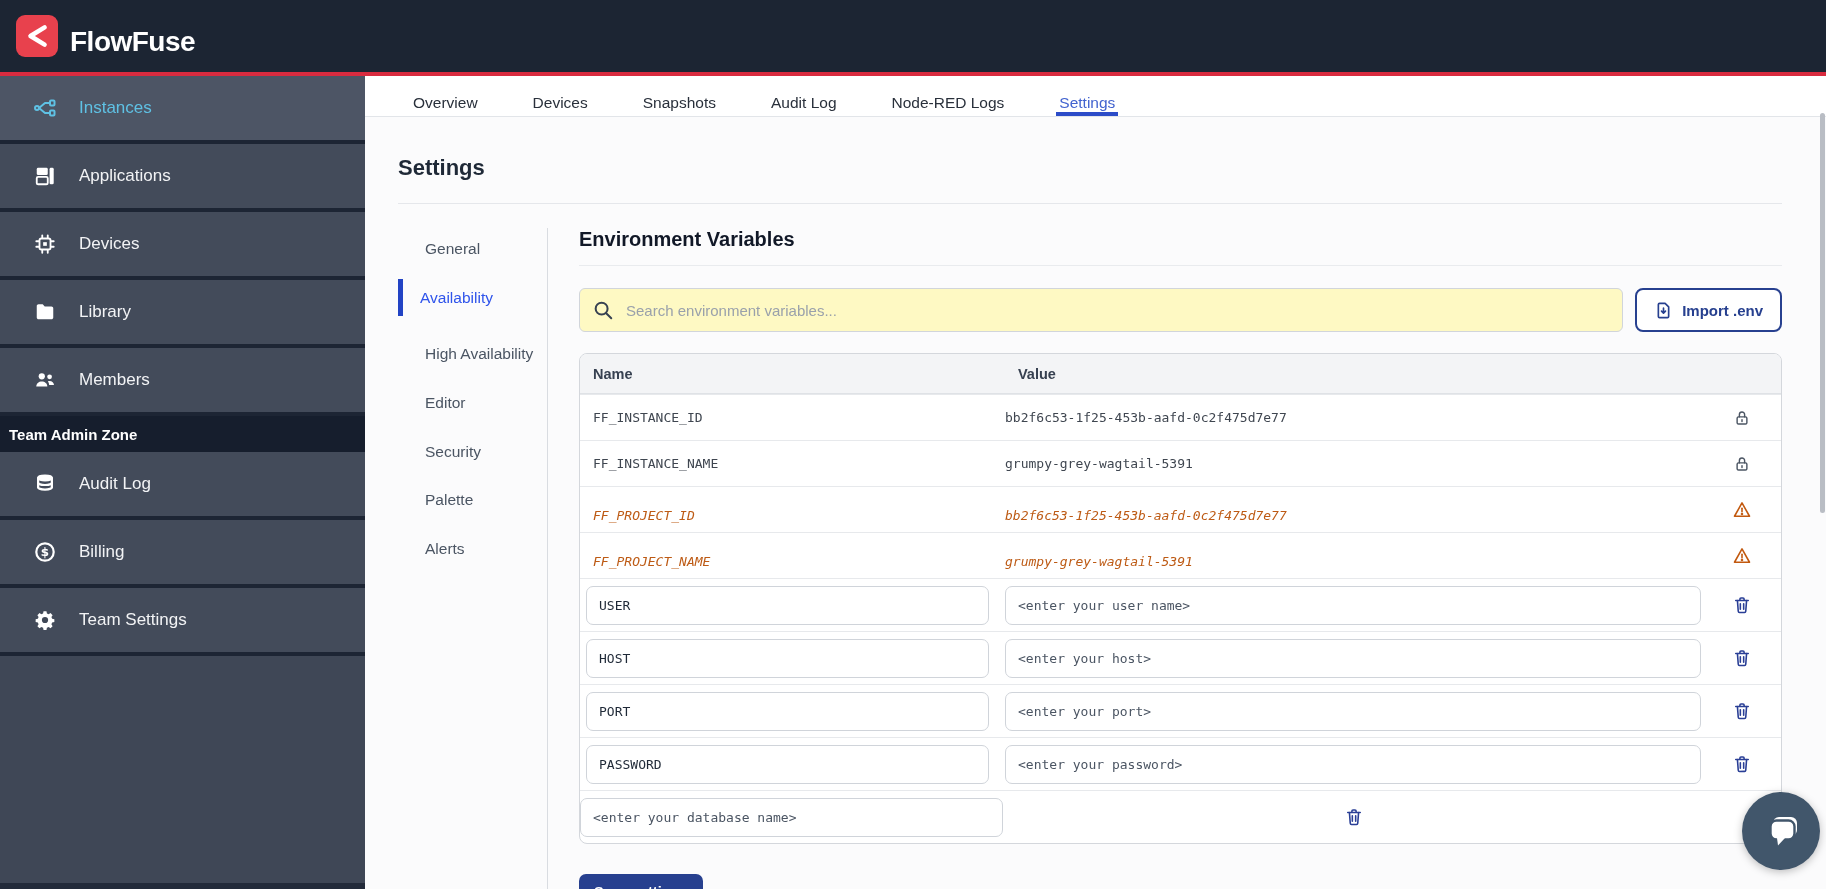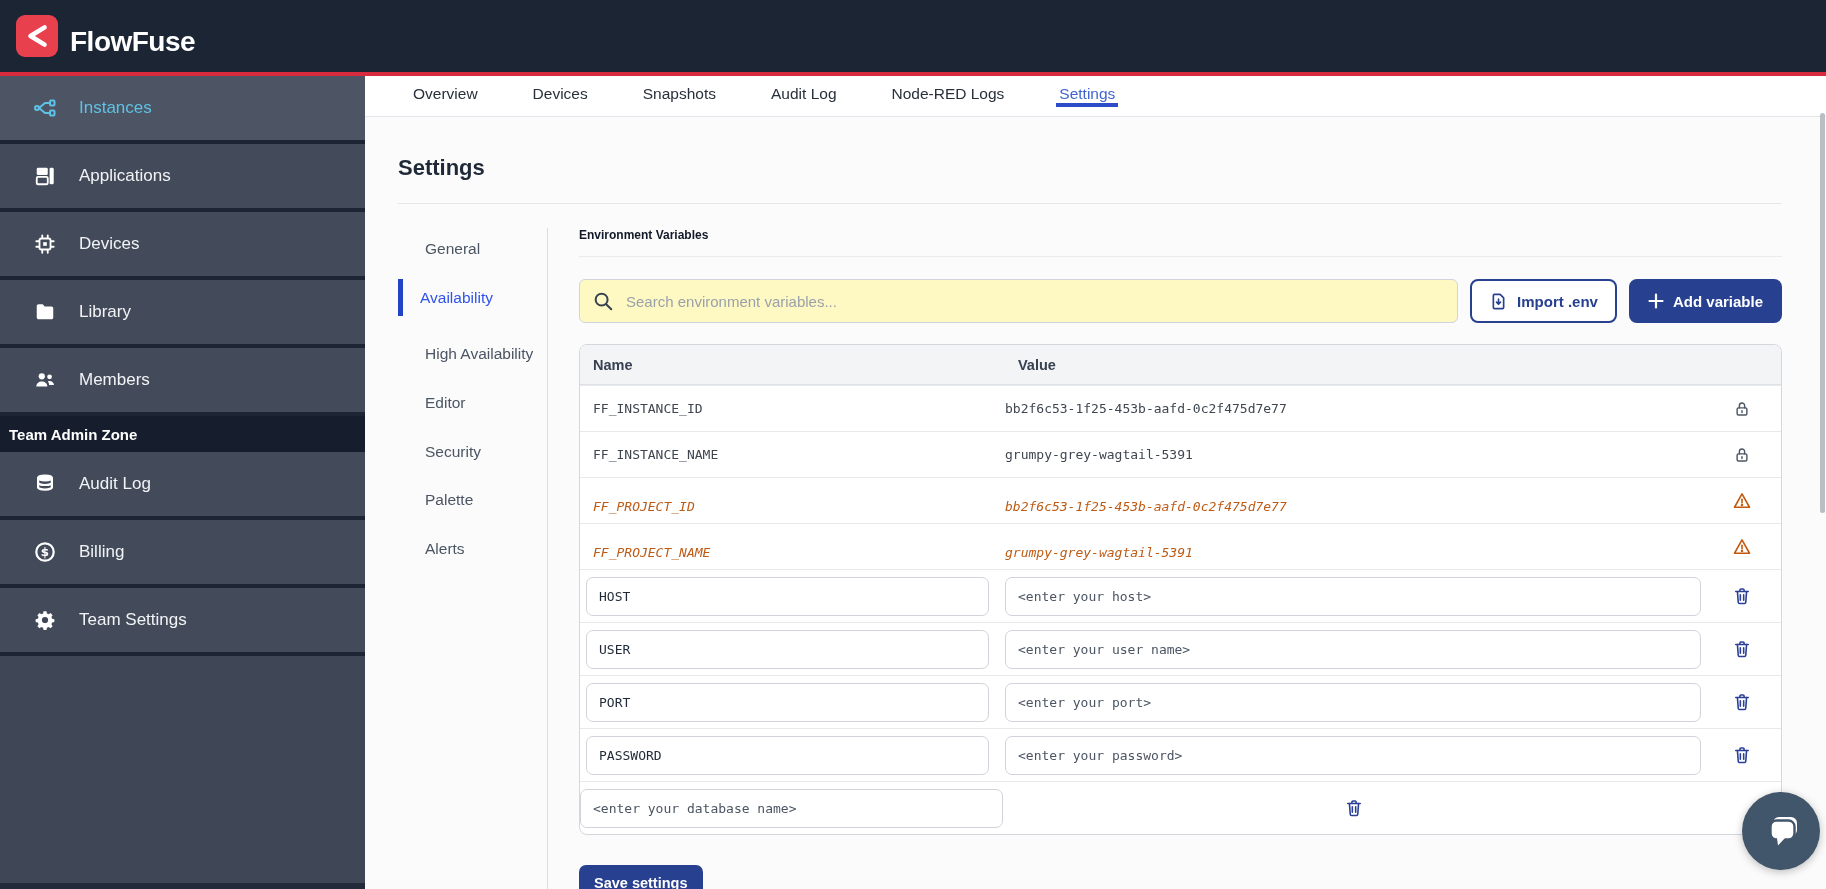--- a/index.html
+++ b/index.html
@@ -44,39 +44,39 @@
   .side-item .s-icon { width:24px; display:flex; justify-content:center; color:#fff; }
   .side-item.active { background:#4d5565; color:#5fc1e4; }
   .side-item.active .s-icon { color:#5fc1e4; }
   .zone-label { height:36px; background:#161e2d; color:#fff; font-size:15px; font-weight:600;
     display:flex; align-items:center; padding-left:9px; }
   .sidebar-bottom-strip { position:absolute; bottom:0; left:0; width:100%; height:6px; background:#232b3a; }
 
   
   .main { position:absolute; left:365px; top:76px; right:0; bottom:0; background:#fbfbfc; }
   .tabbar { height:41px; background:#fff; border-bottom:1px solid #e2e5e9;
-    display:flex; align-items:center; padding-left:45px; gap:49px; }
+    display:flex; align-items:flex-end; padding-left:45px; gap:49px; }
   .tab { display:flex; align-items:center; font-size:15.5px; color:#29303b;
     border-bottom:4px solid transparent; padding:0 3px; cursor:pointer; }
   .tab.active { color:#4263cf; border-bottom-color:#2c4cc8; font-weight:400; }
 
   .content { padding:38px 44px 0 33px; }
   .page-title { font-size:22px; font-weight:700; color:#1f2937; margin-bottom:22px; }
   .title-divider { height:1px; background:#e5e7eb; margin-bottom:24px; }
 
   .settings-cols { display:flex; align-items:stretch; }
   .subnav { width:149px; flex:0 0 149px; padding-top:10px; }
   .subnav-item { font-size:15.5px; color:#4b5563; padding:0 0 0 22px; margin-bottom:27px;
     line-height:1.4; cursor:pointer; border-left:5px solid transparent; }
   .subnav-item.active { color:#2f54eb; border-left-color:#2243c4; padding-left:17px;
     padding-top:8px; padding-bottom:8px; margin-top:-8px; }
   .v-divider { width:1px; background:#d9dce1; margin-right:31px; }
 
   .env-main { flex:1; min-width:0; }
-  .env-heading { font-size:12px; font-weight:700; color:#111827; margin-bottom:14px; }
+  .env-heading { font-size:20px; font-weight:700; color:#111827; margin-bottom:14px; }
   .env-heading-divider { height:1px; background:#e9ebee; margin-bottom:22px; }
 
   .env-toolbar { display:flex; gap:12px; margin-bottom:21px; }
   .search-wrap { flex:1; position:relative; }
   .search-wrap input { width:100%; height:44px; border:1px solid #d1d5db; border-radius:6px;
     padding:0 14px 0 46px; font-size:15px; color:#374151; background:#fef9c3;
     font-family:"Liberation Sans", sans-serif; }
   .search-wrap input::placeholder { color:#9aa1ab; }
   .search-wrap .search-ic { position:absolute; left:13px; top:11px; color:#374151; }
   .btn { height:44px; border-radius:8px; display:flex; align-items:center; gap:9px;
@@ -274,28 +274,20 @@
           </div>
           <button class="btn btn-outline">
             <span>
               <svg width="19" height="19" viewBox="0 0 24 24" fill="none" stroke="#27408f" stroke-width="2.1" stroke-linecap="round" stroke-linejoin="round">
                 <path d="M14 3H7a1.5 1.5 0 0 0-1.5 1.5v15A1.5 1.5 0 0 0 7 21h10a1.5 1.5 0 0 0 1.5-1.5V7.5z"></path>
                 <path d="M12 9v6M9.5 12.8 12 15.3l2.5-2.5"></path>
               </svg>
             </span>
             <span>Import .env</span>
           </button>
-          <button class="btn btn-primary">
-            <span>
-              <svg width="16" height="16" viewBox="0 0 16 16" fill="none" stroke="#ffffff" stroke-width="2.2" stroke-linecap="round">
-                  <path d="M8 1.5v13M1.5 8h13"></path>
-                </svg>
-            </span>
-            <span>Add variable</span>
-          </button>
         </div>
 
         <div class="env-table">
           <div class="t-head">
             <div class="th">Name</div>
             <div class="th">Value</div>
             <div class="th"></div>
           </div>
 
           <div class="t-row">
@@ -337,31 +329,31 @@
             <div class="cell-icon">
               <svg width="20" height="20" viewBox="0 0 24 24" fill="none" stroke="#c2590f" stroke-width="1.9" stroke-linecap="round" stroke-linejoin="round">
                 <path d="M12 3.5 21 19.5H3z"></path>
                   <path d="M12 10v4.2"></path>
                   <circle cx="12" cy="16.8" r="0.6" fill="#c2590f"></circle>
               </svg>
             </div>
           </div>
 
           <div class="t-row editable">
+            <div class="cell-name"><input class="env-input" type="text" value="USER" style=""></div>
+            <div class="cell-value"><input class="env-input" type="text" placeholder="&lt;enter your user name&gt;" style=""></div>
+            <div class="cell-icon">
+              <svg width="20" height="20" viewBox="0 0 24 24" fill="none" stroke="#2a3f96" stroke-width="1.9" stroke-linecap="round" stroke-linejoin="round">
+                <path d="M4.5 6.5h15M9.5 6.5V4.8A1.3 1.3 0 0 1 10.8 3.5h2.4a1.3 1.3 0 0 1 1.3 1.3v1.7M6.5 6.5l1 13a1.5 1.5 0 0 0 1.5 1.4h6a1.5 1.5 0 0 0 1.5-1.4l1-13M10 10.5v6.5M14 10.5v6.5"></path>
+              </svg>
+            </div>
+          </div>
+          <div class="t-row editable">
             <div class="cell-name"><input class="env-input" type="text" value="HOST" style=""></div>
             <div class="cell-value"><input class="env-input" type="text" placeholder="&lt;enter your host&gt;" style=""></div>
-            <div class="cell-icon">
-              <svg width="20" height="20" viewBox="0 0 24 24" fill="none" stroke="#2a3f96" stroke-width="1.9" stroke-linecap="round" stroke-linejoin="round">
-                <path d="M4.5 6.5h15M9.5 6.5V4.8A1.3 1.3 0 0 1 10.8 3.5h2.4a1.3 1.3 0 0 1 1.3 1.3v1.7M6.5 6.5l1 13a1.5 1.5 0 0 0 1.5 1.4h6a1.5 1.5 0 0 0 1.5-1.4l1-13M10 10.5v6.5M14 10.5v6.5"></path>
-              </svg>
-            </div>
-          </div>
-          <div class="t-row editable">
-            <div class="cell-name"><input class="env-input" type="text" value="USER" style=""></div>
-            <div class="cell-value"><input class="env-input" type="text" placeholder="&lt;enter your user name&gt;" style=""></div>
             <div class="cell-icon">
               <svg width="20" height="20" viewBox="0 0 24 24" fill="none" stroke="#2a3f96" stroke-width="1.9" stroke-linecap="round" stroke-linejoin="round">
                 <path d="M4.5 6.5h15M9.5 6.5V4.8A1.3 1.3 0 0 1 10.8 3.5h2.4a1.3 1.3 0 0 1 1.3 1.3v1.7M6.5 6.5l1 13a1.5 1.5 0 0 0 1.5 1.4h6a1.5 1.5 0 0 0 1.5-1.4l1-13M10 10.5v6.5M14 10.5v6.5"></path>
               </svg>
             </div>
           </div>
           <div class="t-row editable">
             <div class="cell-name"><input class="env-input" type="text" value="PORT" style=""></div>
             <div class="cell-value"><input class="env-input" type="text" placeholder="&lt;enter your port&gt;" style=""></div>
             <div class="cell-icon">

